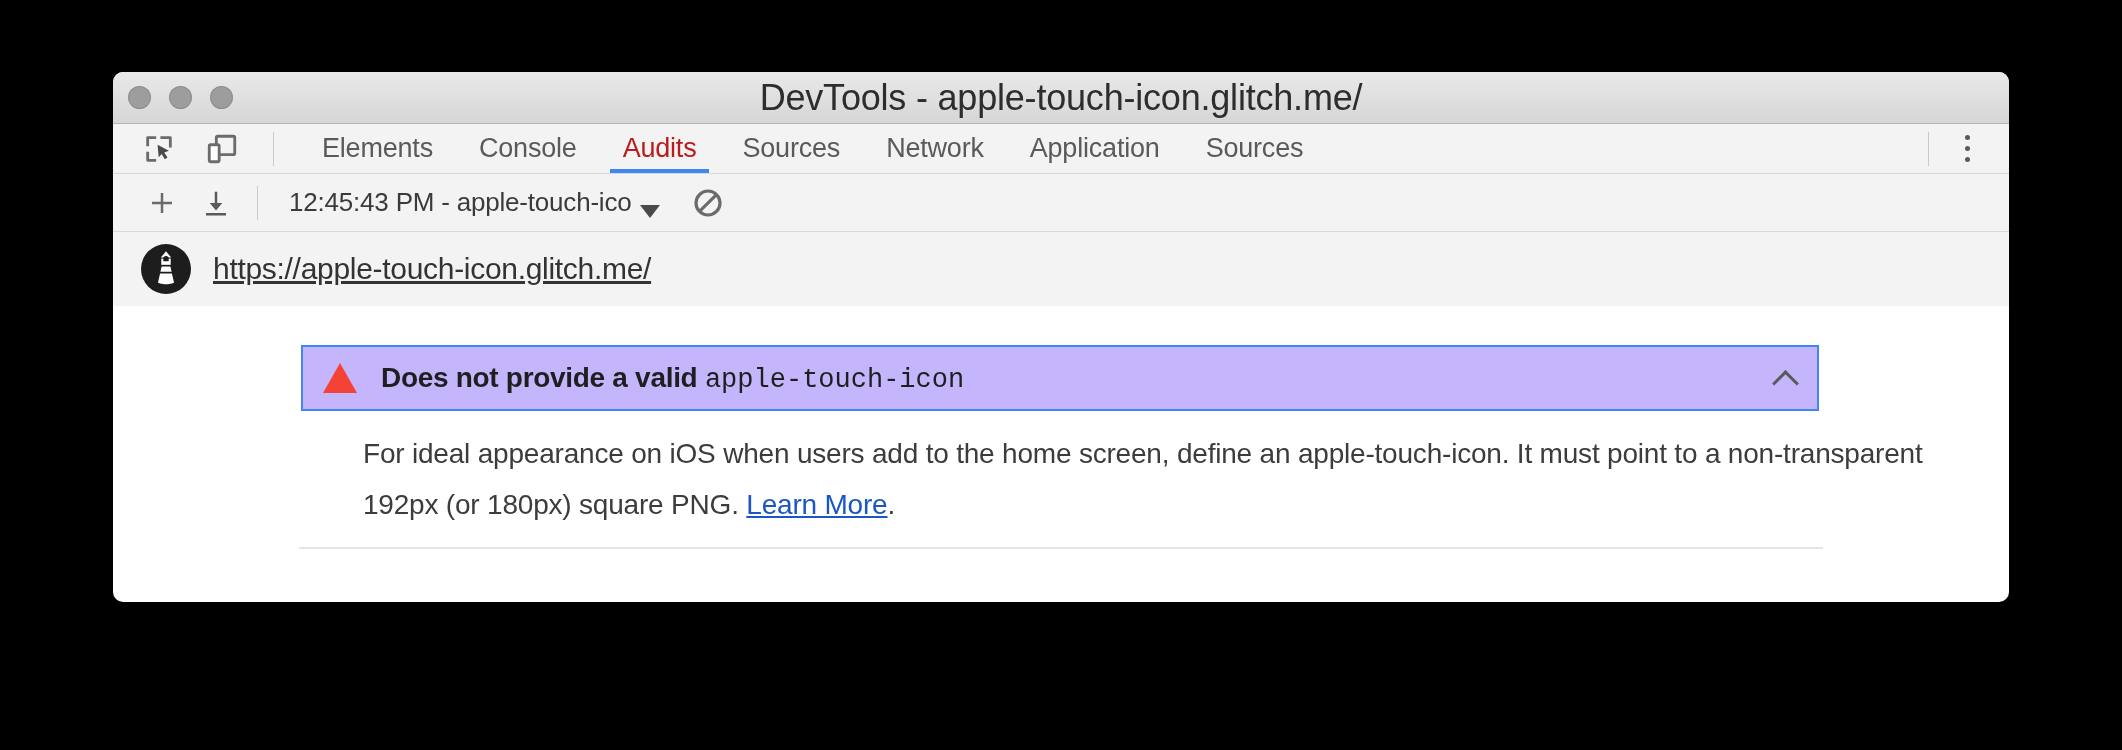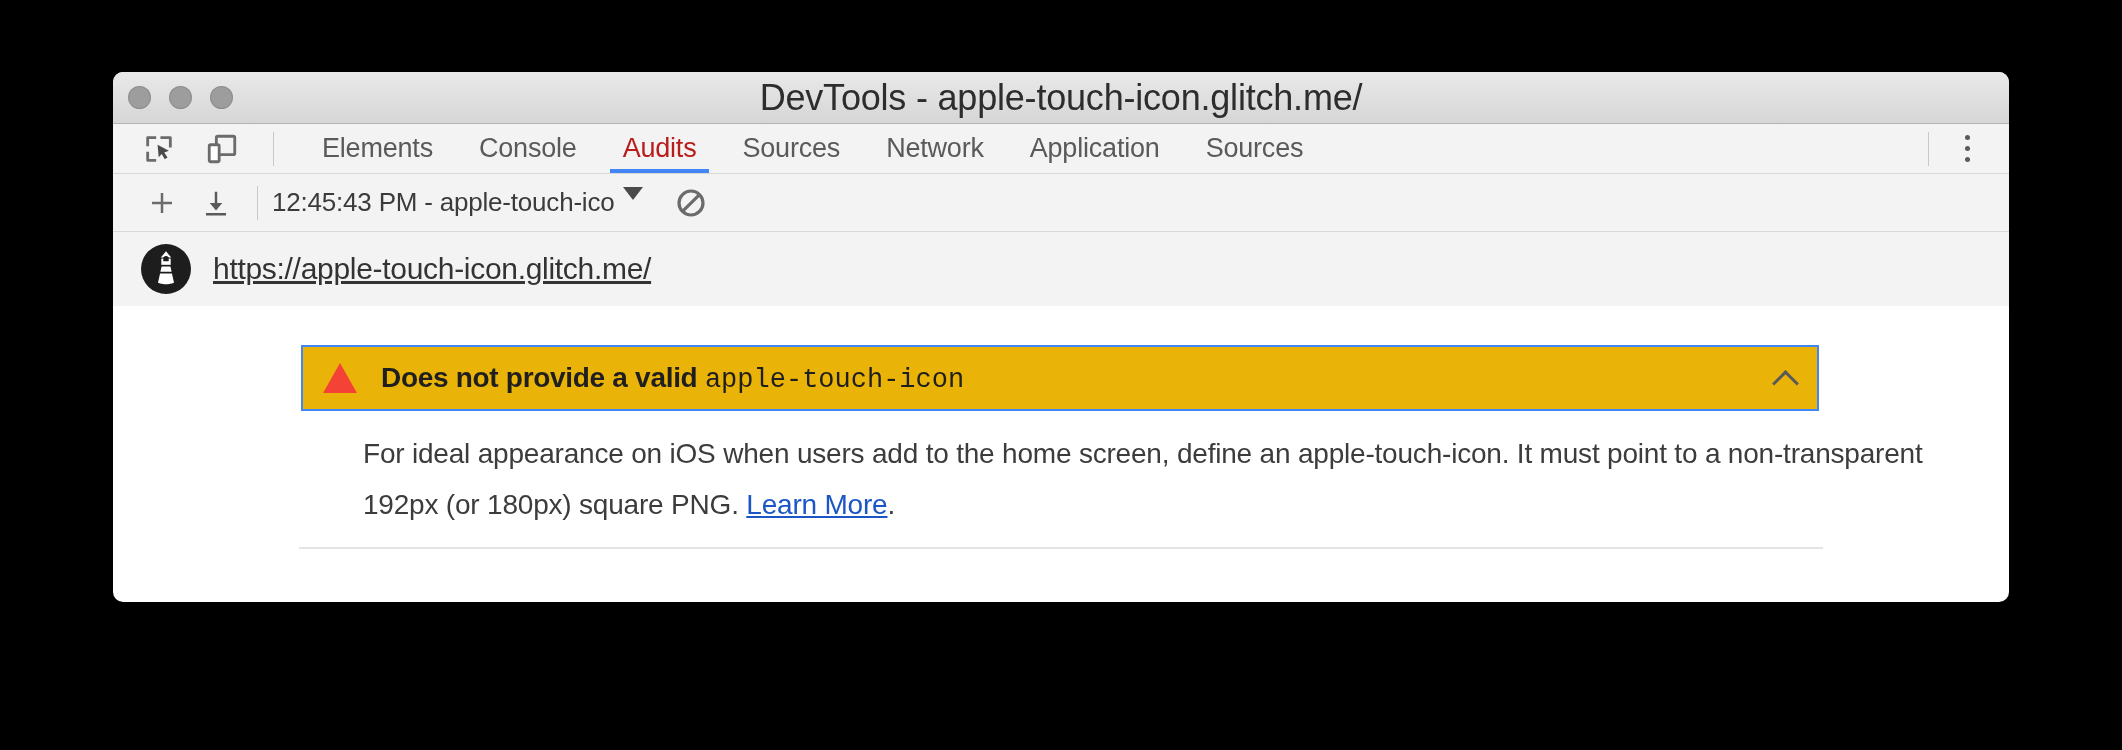--- a/index.html
+++ b/index.html
@@ -157,24 +157,25 @@
   .tb-btn {
     width: 54px;
     height: 46px;
     display: flex;
     align-items: center;
     justify-content: center;
     flex: 0 0 auto;
   }
   .report-select {
     display: flex;
-    align-items: flex-start;
+    align-items: flex-end;
     max-width: 430px;
     overflow: hidden;
     padding-right: 4px;
+    margin-left: 17px;
   }
   .report-select .label {
     font-size: 26px;
     color: #3b3b3b;
     white-space: nowrap;
     overflow: hidden;
     max-width: 372px;
     letter-spacing: -0.2px;
   }
   .caret {
@@ -239,21 +240,21 @@
     color: #3b3b3b;
   }
 
   .audit-card {
     position: absolute;
     top: 39px;
     left: 188px;
     right: 190px;
     height: 66px;
     border: 2px solid #4285f4;
-    background: #eab308;
+    background: #c4b5fd;
     box-sizing: border-box;
     display: flex;
     align-items: center;
     padding: 0 18px 0 20px;
   }
   .warn-triangle {
     width: 0;
     height: 0;
     border-left: 17px solid transparent;
     border-right: 17px solid transparent;

